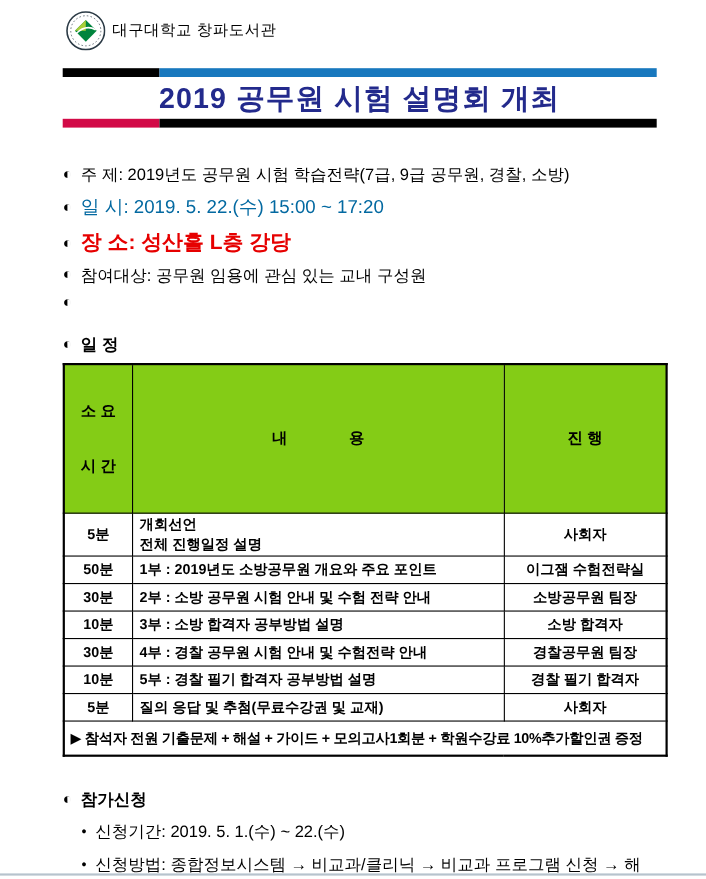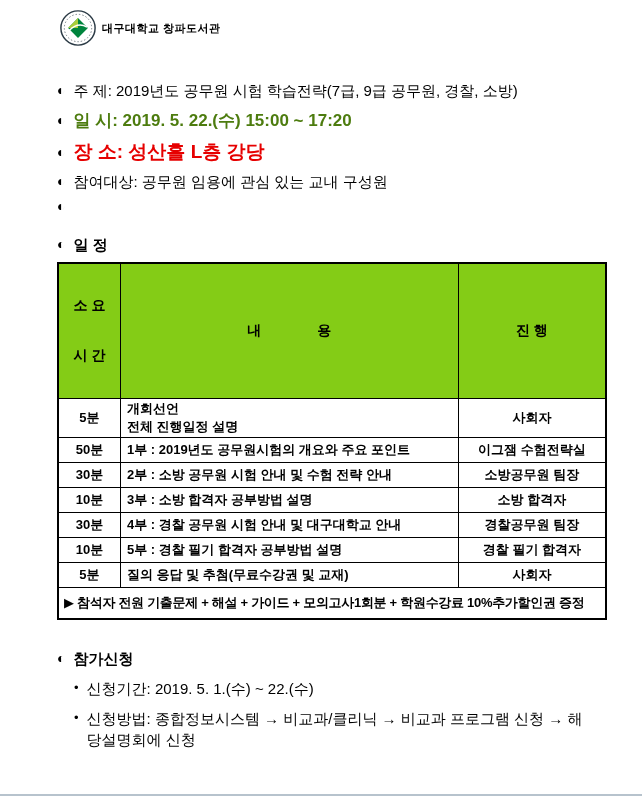--- a/index.html
+++ b/index.html
@@ -9,41 +9,41 @@
     background:#ffffff;
     overflow:hidden;
     box-sizing:border-box;
     padding:8px 35px 0 57px;
     font-family:"Liberation Sans","DejaVu Sans",sans-serif;
     color:#000;
   }
   
   .logo-row{display:flex;align-items:center;gap:6px;height:40px;margin-left:3px;}
   .seal{width:36px;height:36px;flex:0 0 auto;}
-  .org-name{font-size:11px;font-weight:700;letter-spacing:0.5px;}
+  .org-name{font-size:14px;font-weight:400;letter-spacing:0.5px;}
   
   .banner{margin-top:14px;width:540px;}
   .bar{height:8px;display:flex;}
   .bar .seg-left{width:88px;height:100%;}
   .bar .seg-right{flex:1;height:100%;}
   .bar-top .seg-left{background:#000000;}
   .bar-top .seg-right{background:#1878BE;}
   .bar-bottom .seg-left{background:#D20A47;}
   .bar-bottom .seg-right{background:#000000;}
   .banner-title{
     height:38px;line-height:38px;text-align:center;
     font-size:26px;font-weight:800;color:#232A8C;letter-spacing:1px;
   }
   
   .info{margin-top:34px;}
   .line{display:flex;align-items:baseline;gap:8px;}
   .blt{font-size:14px;line-height:1;position:relative;top:-1px;flex:0 0 auto;}
   .info .line{margin-bottom:8px;}
   .t-normal{font-size:15px;}
-  .t-red{font-size:17px;color:#4d7c0f;font-weight:bold;}
+  .t-red{font-size:17px;color:#0369a1;}
   .t-red-bold{font-size:19px;color:#E60000;font-weight:800;}
   .line.red{margin-bottom:7px;}
   .line.red-bold{margin-bottom:8px;}
   
   .section-label{display:flex;gap:8px;align-items:baseline;font-size:15px;font-weight:800;}
   .schedule-label{margin-top:22px;}
   table.sched{
     margin-top:7px;border-collapse:collapse;width:550px;
     border:2px solid #000;font-size:13px;font-weight:700;
   }
@@ -79,20 +79,31 @@
     <svg class="seal" viewBox="0 0 40 40">
       <circle cx="20" cy="20" r="19" fill="#ffffff" stroke="#2b3a45" stroke-width="1.6"></circle>
       <circle cx="20" cy="20" r="15.2" fill="#ffffff" stroke="#2b3a45" stroke-width="0.7" stroke-dasharray="1.6 2.2"></circle>
       <polygon points="20,9 31,20 20,31 9,20" fill="#00843D"></polygon>
       <polygon points="20,9 9,20 20,20" fill="#A9CE39"></polygon>
       <path d="M10,23 Q20,13 30,19" stroke="#ffffff" stroke-width="1.6" fill="none"></path>
     </svg>
     <span class="org-name">대구대학교 창파도서관</span>
   </div>
 
+  <div class="banner">
+    <div class="bar bar-top">
+      <div class="seg-left"></div>
+        <div class="seg-right"></div>
+    </div>
+    <div class="banner-title">2019 공무원 시험 설명회 개최</div>
+    <div class="bar bar-bottom">
+      <div class="seg-left"></div>
+        <div class="seg-right"></div>
+    </div>
+  </div>
 
   <div class="info">
     <div class="line">
       <span class="blt">◐</span>
       <span class="t-normal">주 제: 2019년도 공무원 시험 학습전략(7급, 9급 공무원, 경찰, 소방)</span>
     </div>
     <div class="line red">
       <span class="blt">◐</span>
       <span class="t-red">일 시: 2019. 5. 22.(수) 15:00  ~  17:20</span>
     </div>
@@ -129,36 +140,36 @@
       <tr class="row-tall">
         <td class="time">5분</td>
         <td class="content">
           <div>개회선언</div>
           <div>전체 진행일정 설명</div>
         </td>
         <td class="host">사회자</td>
       </tr>
       <tr>
         <td class="time">50분</td>
-        <td class="content">1부 : 2019년도 공무원시험의 개요와 주요 포인트</td>
+        <td class="content">1부 : 2019년도 소방공무원 개요와 주요 포인트</td>
         <td class="host">이그잼 수험전략실</td>
       </tr>
       <tr>
         <td class="time">30분</td>
         <td class="content">2부 : 소방 공무원 시험 안내 및 수험 전략 안내</td>
         <td class="host">소방공무원 팀장</td>
       </tr>
       <tr>
         <td class="time">10분</td>
         <td class="content">3부 : 소방 합격자 공부방법 설명</td>
         <td class="host">소방 합격자</td>
       </tr>
       <tr>
         <td class="time">30분</td>
-        <td class="content">4부 : 경찰 공무원 시험 안내 및 대구대학교 안내</td>
+        <td class="content">4부 : 경찰 공무원 시험 안내 및 수험전략 안내</td>
         <td class="host">경찰공무원 팀장</td>
       </tr>
       <tr>
         <td class="time">10분</td>
         <td class="content">5부 : 경찰 필기 합격자 공부방법 설명</td>
         <td class="host">경찰 필기 합격자</td>
       </tr>
       <tr>
         <td class="time">5분</td>
         <td class="content">질의 응답 및 추첨(무료수강권 및 교재)</td>

